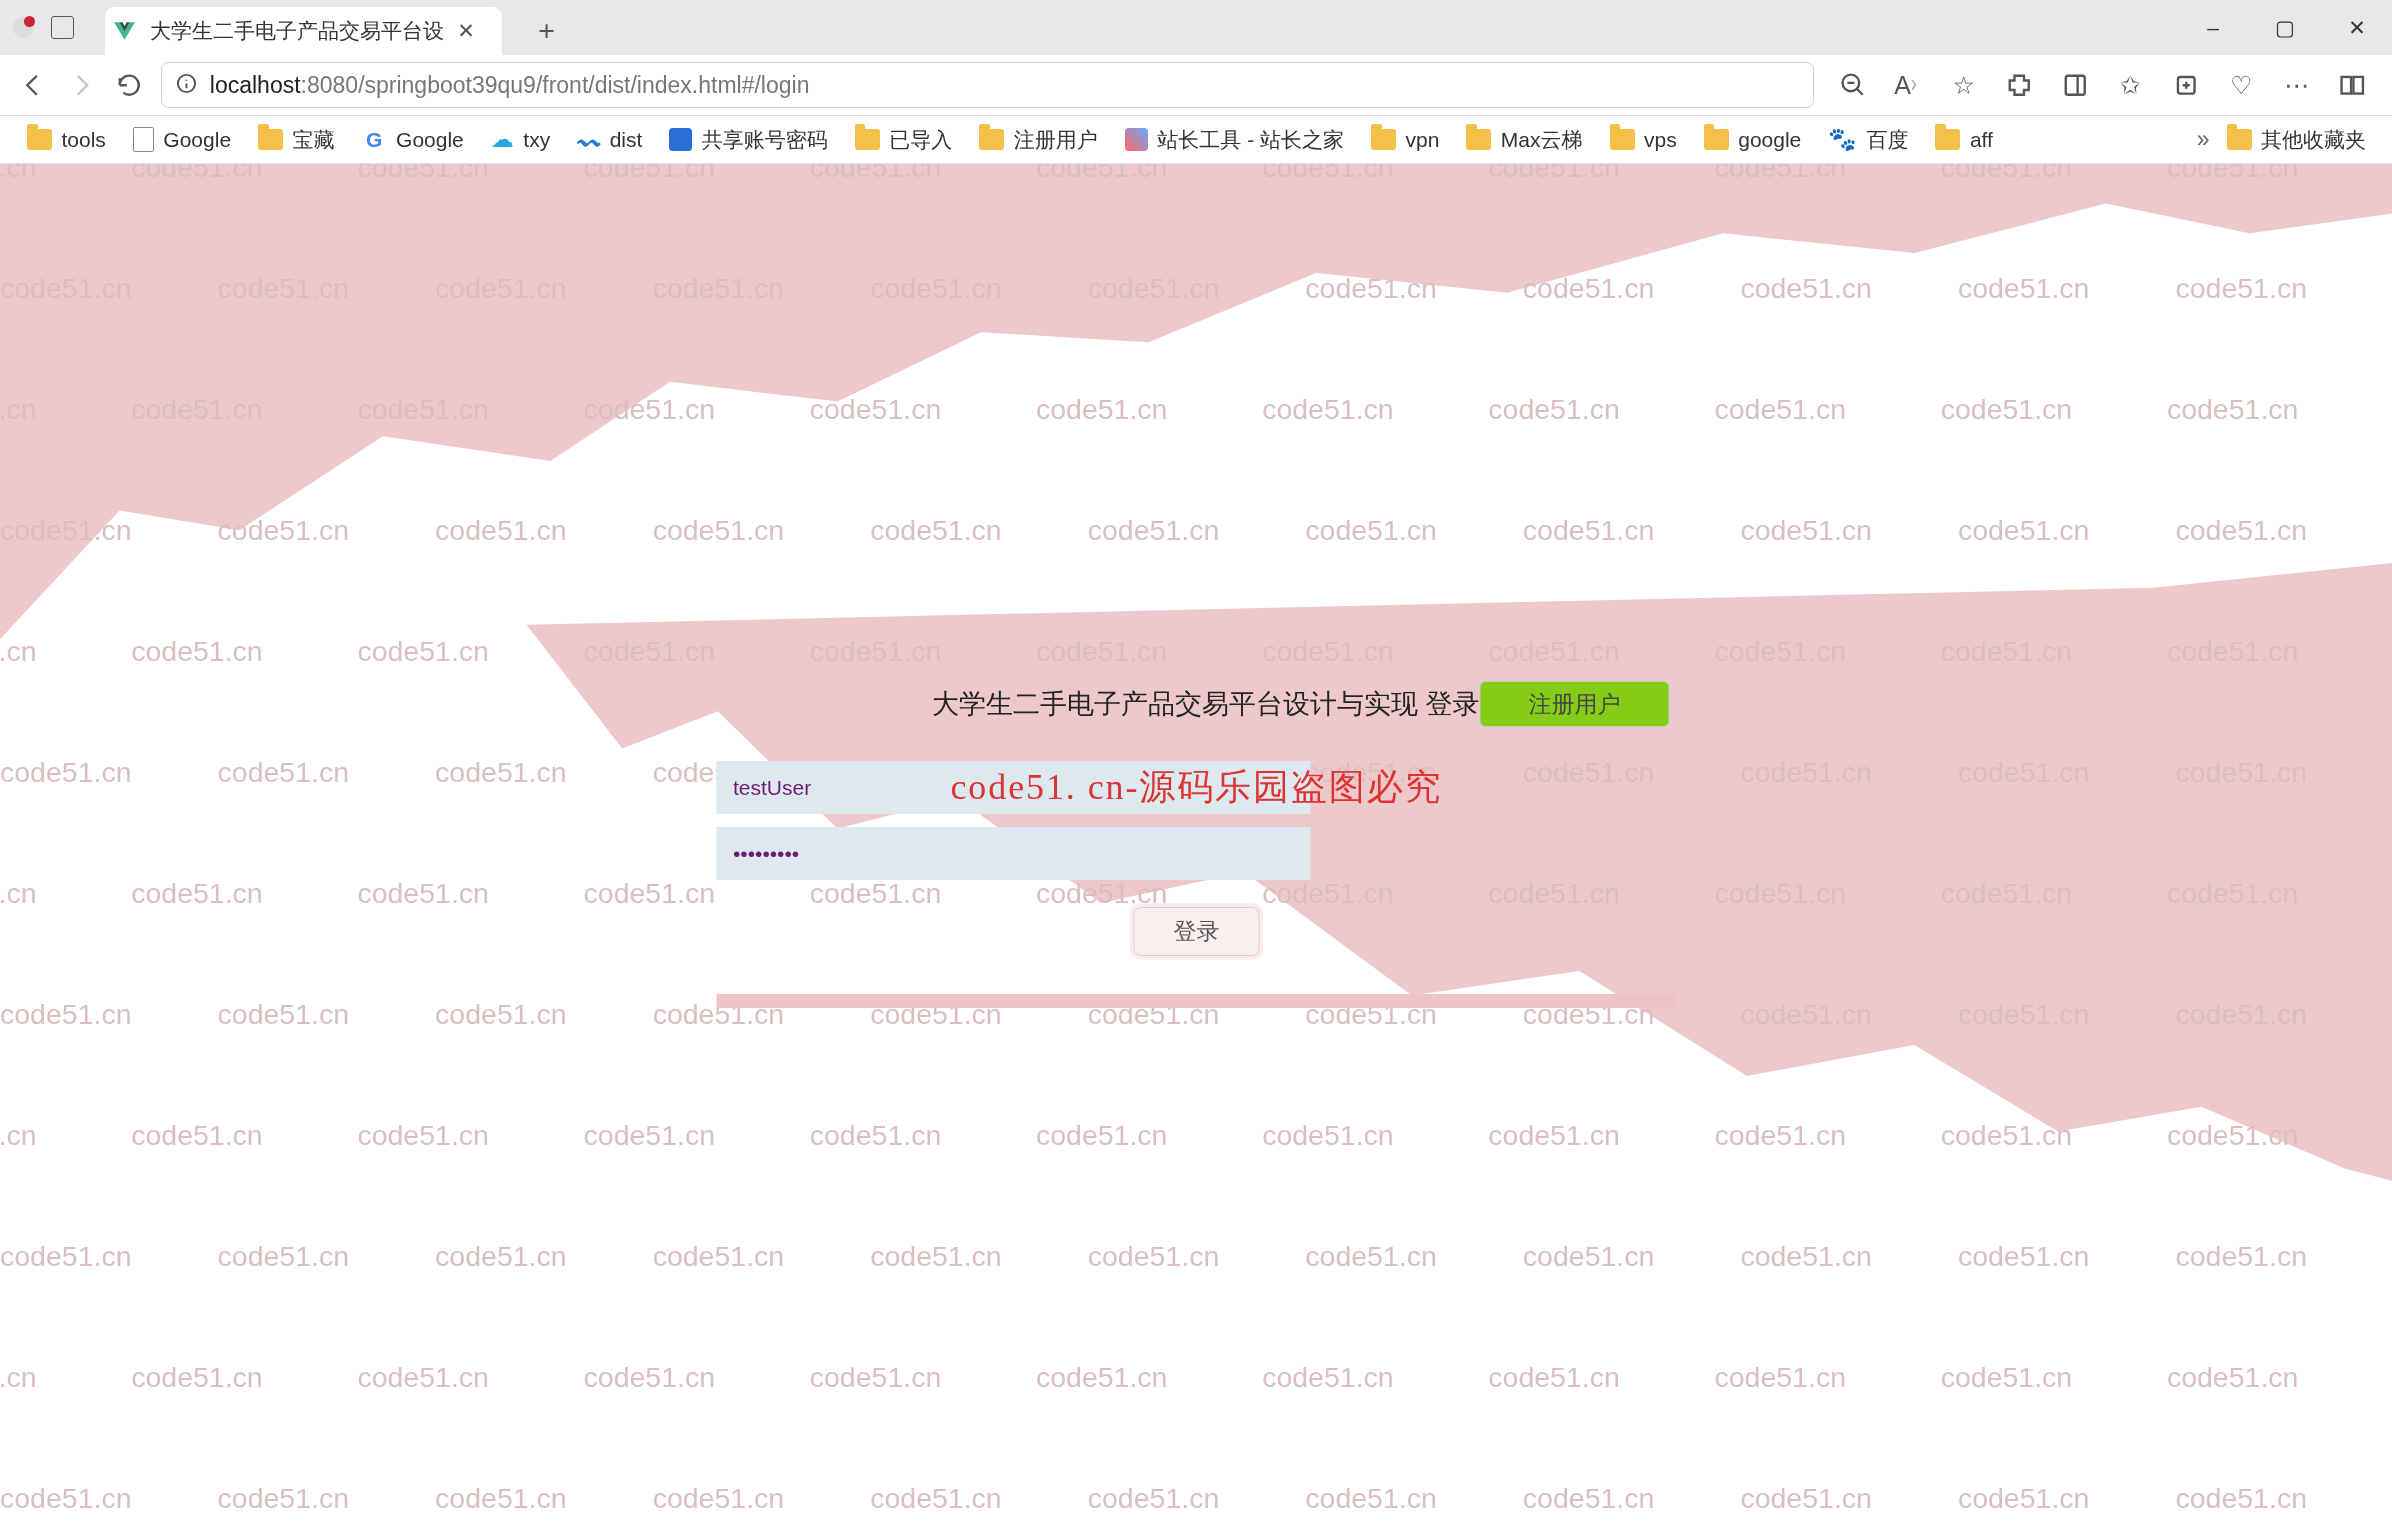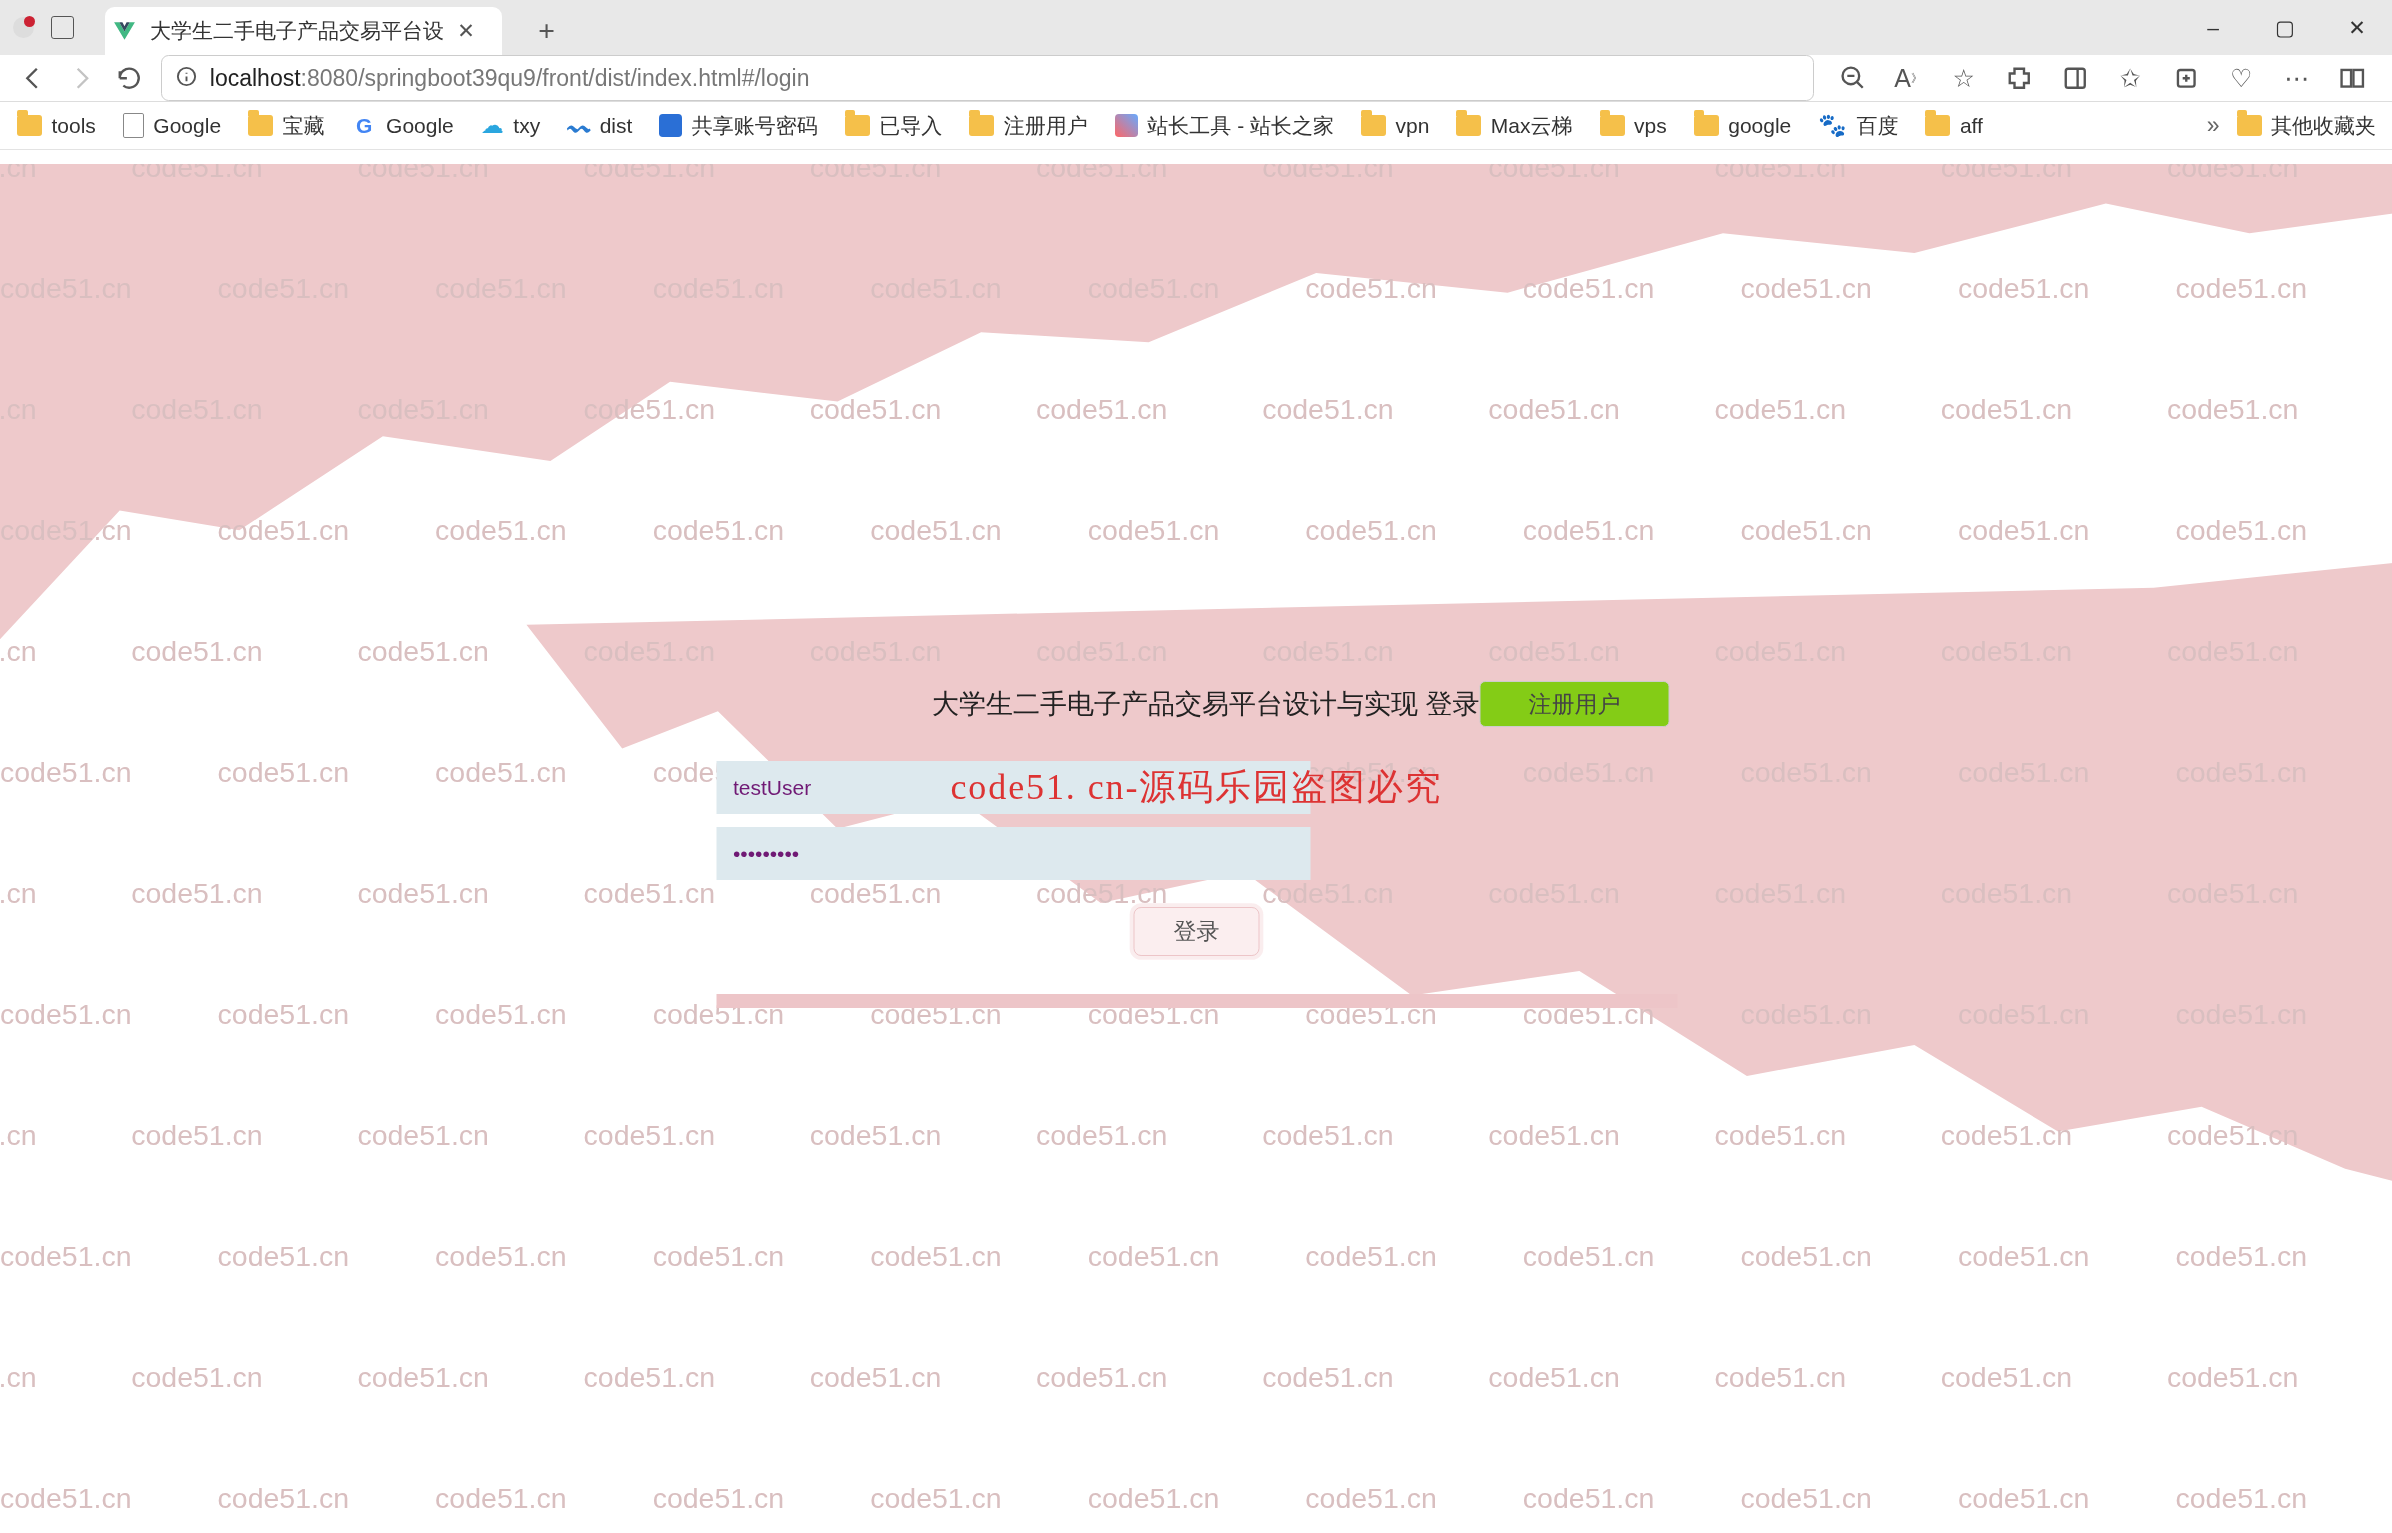--- a/index.html
+++ b/index.html
@@ -13,32 +13,32 @@
     .square-icon { width: 23px; height: 23px; border: 1.9px solid #555; border-radius: 2.9px; }
     .tab { margin-left: 13.3px; height: 48px; margin-top: 7.6px; background: #fff; border-radius: 9.5px 9.5px 0 0; display: flex; align-items: center; padding: 0 27px 0 7px; gap: 13.3px; min-width: 380px; }
     .tab-favicon { width: 25px; height: 25px; display: flex; align-items: center; justify-content: center; }
     .tab-title { font-size: 21px; color: #333; white-space: nowrap; overflow: hidden; }
     .tab-close { font-size: 21px; color: #555; margin-left: auto; }
     .new-tab { width: 44px; height: 44px; display: flex; align-items: center; justify-content: center; font-size: 28.5px; color: #555; margin-left: 5.7px; margin-top: 5.7px; }
     .window-controls { margin-left: auto; display: flex; height: 100%; }
     .win-btn { width: 72px; display: flex; align-items: center; justify-content: center; font-size: 21px; color: #333; }
 
     
-    .addr-row { height: 47px; background: #fff; display: flex; align-items: center; padding: 0 9.5px; border-bottom: 1px solid #ddd; }
+    .addr-row { height: 61px; background: #fff; display: flex; align-items: center; padding: 0 9.5px; border-bottom: 1px solid #ddd; }
     .nav-btn { width: 48px; height: 48px; display: flex; align-items: center; justify-content: center; color: #444; }
     .nav-btn svg { width: 28.5px; height: 28.5px; }
     .omnibox { flex: 1; height: 46px; margin: 0 7.6px; border: 1.4px solid #ccc; border-radius: 7.6px; display: flex; align-items: center; padding: 0 13.3px; gap: 11.4px; background: #fff; }
     .omnibox .secure { color: #666; }
     .omnibox .url { font-size: 23px; color: #777; }
     .omnibox .url .host { color: #222; }
     .right-icons { display: flex; align-items: center; gap: 27px; padding: 0 17px; color: #555; }
     .right-icons span, .right-icons svg { width: 28.5px; height: 28.5px; display: inline-flex; align-items: center; justify-content: center; font-size: 25px; }
 
     
-    .bookmarks { height: 48px; background: #fff; display: flex; align-items: center; padding: 0 17px; gap: 27px; border-bottom: 1px solid #e3e3e3; font-size: 21px; color: #333; }
+    .bookmarks { height: 48px; background: #fff; display: flex; align-items: center; padding: 0 27px; gap: 27px; border-bottom: 1px solid #e3e3e3; font-size: 21px; color: #333; }
     .bm { display: flex; align-items: center; gap: 9.5px; }
     .folder-icon { width: 25px; height: 21px; background: #f5c04a; border-radius: 2.9px; position: relative; }
     .folder-icon::before { content: ''; position: absolute; top: -4.8px; left: 0; width: 10.5px; height: 5.7px; background: #f5c04a; border-radius: 1.9px 1.9px 0 0; }
     .page-icon { width: 21px; height: 25px; border: 1.9px solid #888; border-radius: 1.9px; position: relative; }
     .bm-right { margin-left: auto; display: flex; align-items: center; gap: 17px; }
 
     
     .viewport { position: absolute; top: 164px; left: 0; right: 0; bottom: 0; overflow: hidden; background: #fff; }
 
     

